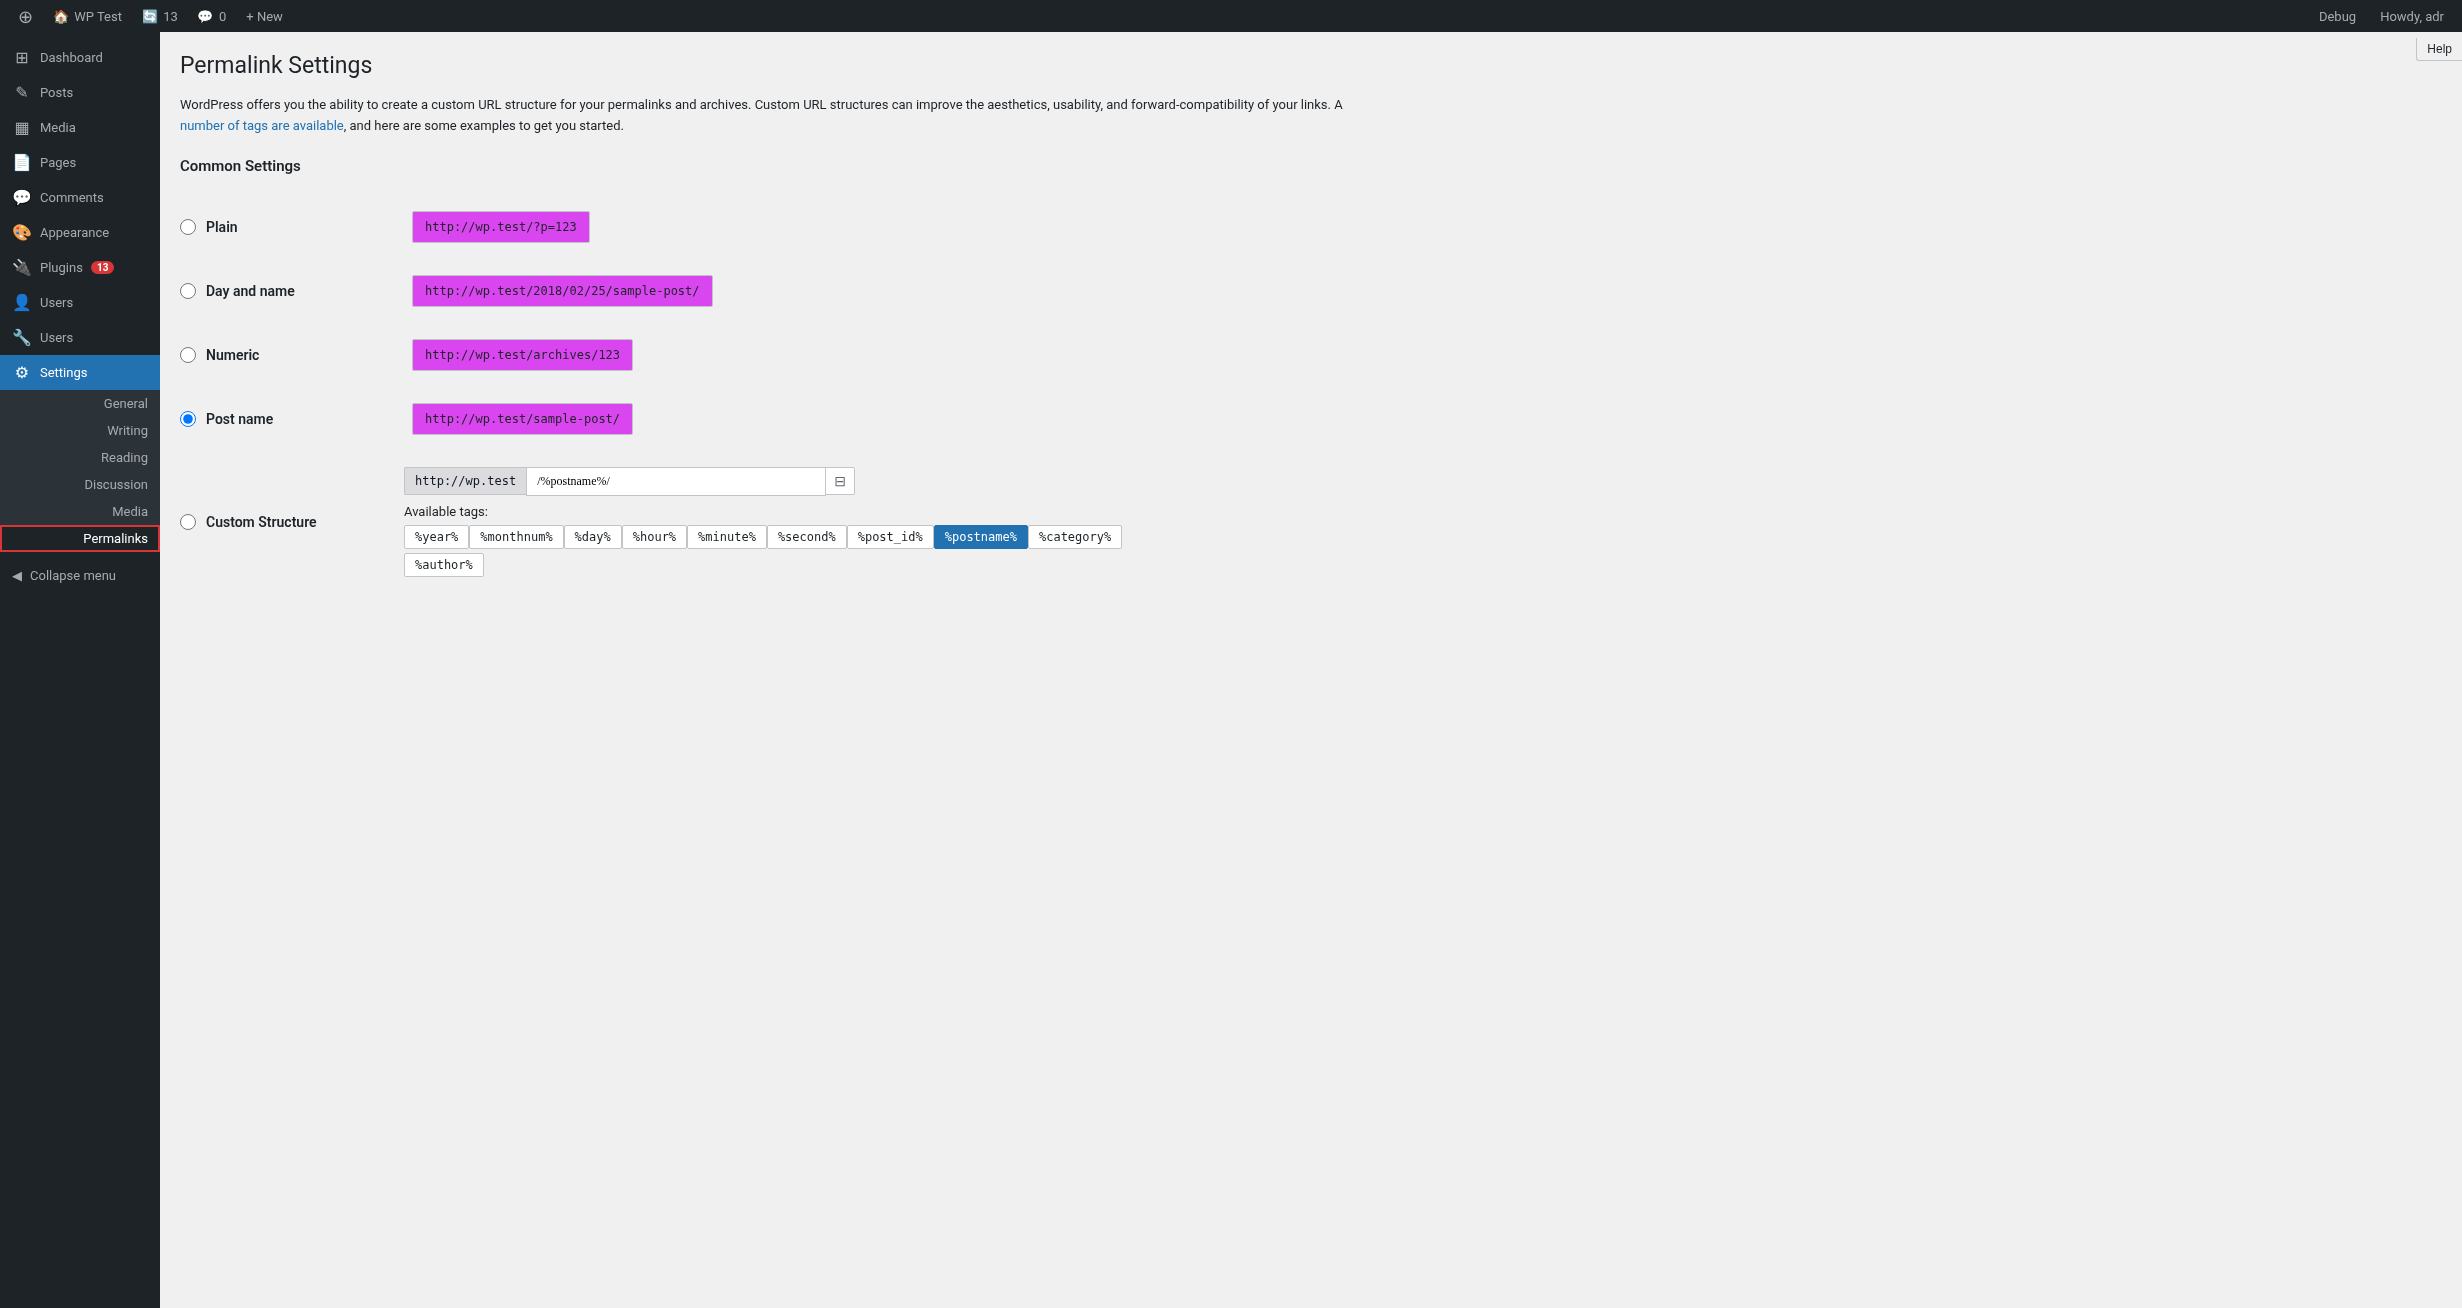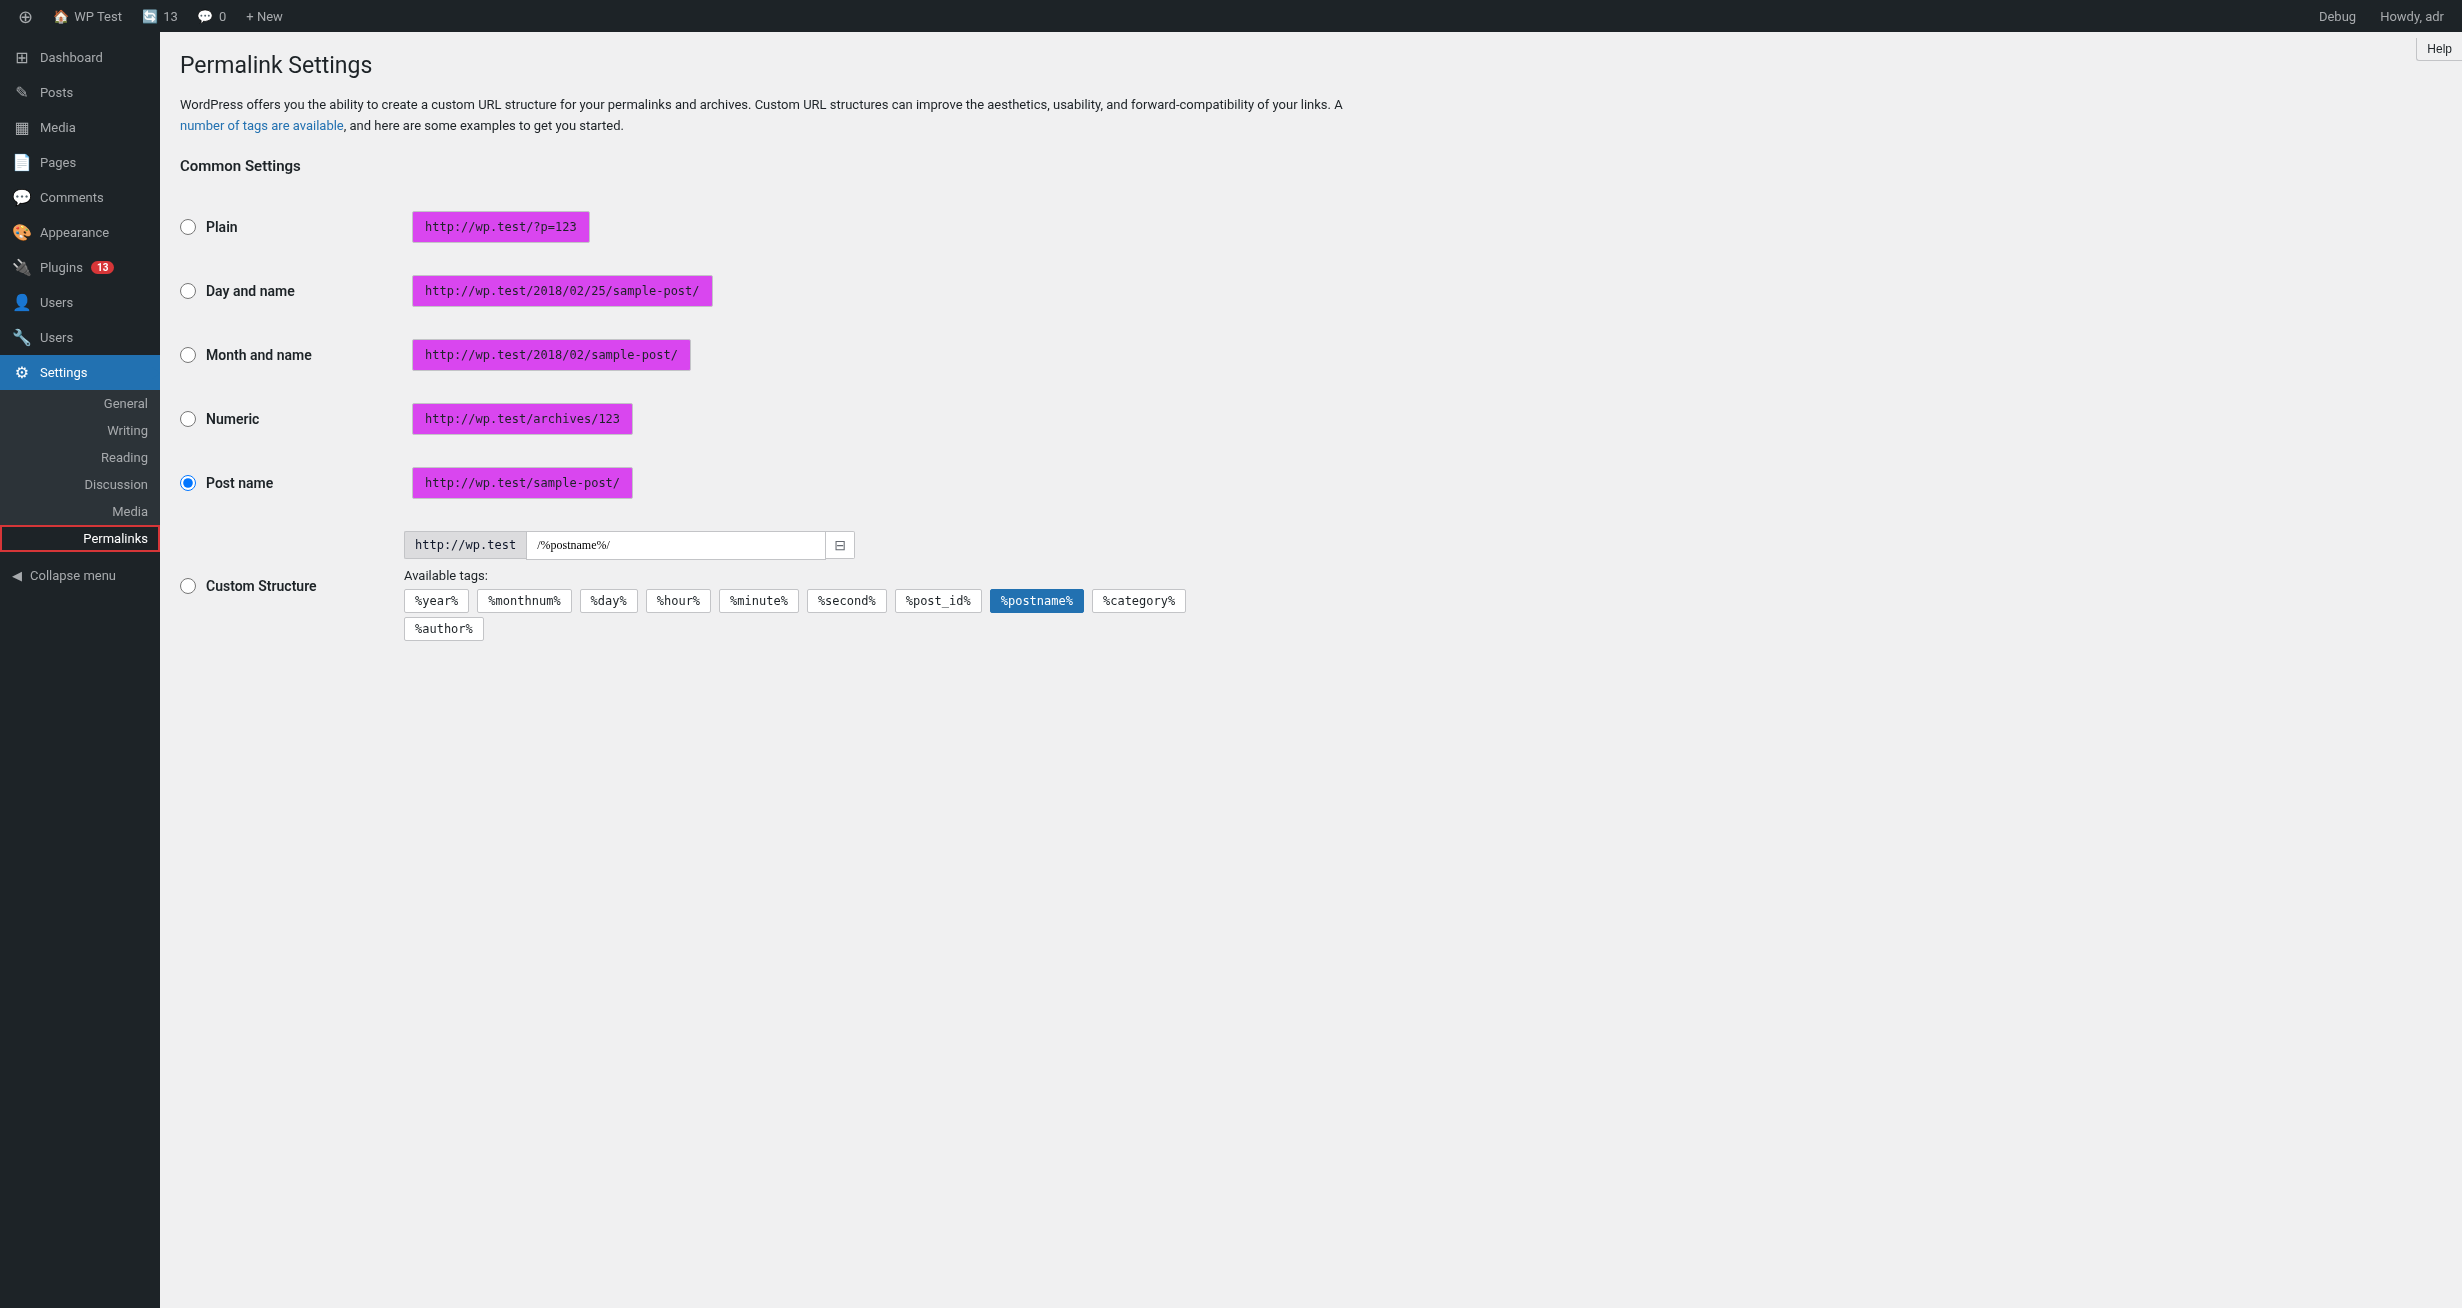--- a/index.html
+++ b/index.html
@@ -131,21 +131,21 @@
       border-left: none;
       padding: 5px 8px;
       background: #fff;
       cursor: pointer;
       color: #646970;
       font-size: 14px;
       border-radius: 0 2px 2px 0;
     }
     .available-tags { margin-top: 8px; }
     .available-tags-label { font-size: 13px; margin-bottom: 6px; color: #1d2327; }
-    .tags-list { display: flex; flex-wrap: wrap; gap: 8px; }
+    .tags-list { display: flex; flex-wrap: wrap; gap: 0; }
     .tag-btn {
       border: 1px solid #c3c4c7;
       background: #fff;
       padding: 4px 10px;
       font-size: 12px;
       font-family: monospace;
       cursor: pointer;
       border-radius: 2px;
       color: #1d2327;
     }
@@ -314,31 +314,20 @@
               <label class="radio-label">
                 <input type="radio" name="permalink" style="">
                 <strong>Day and name</strong>
               </label>
             </th>
             <td>
               <code class="url-example">http://wp.test/2018/02/25/sample-post/</code>
             </td>
           </tr>
 
-          <tr>
-            <th>
-              <label class="radio-label">
-                <input type="radio" name="permalink" style="">
-                <strong>Month and name</strong>
-              </label>
-            </th>
-            <td>
-              <code class="url-example">http://wp.test/2018/02/sample-post/</code>
-            </td>
-          </tr>
 
           <tr>
             <th>
               <label class="radio-label">
                 <input type="radio" name="permalink" style="">
                 <strong>Numeric</strong>
               </label>
             </th>
             <td>
               <code class="url-example">http://wp.test/archives/123</code>

